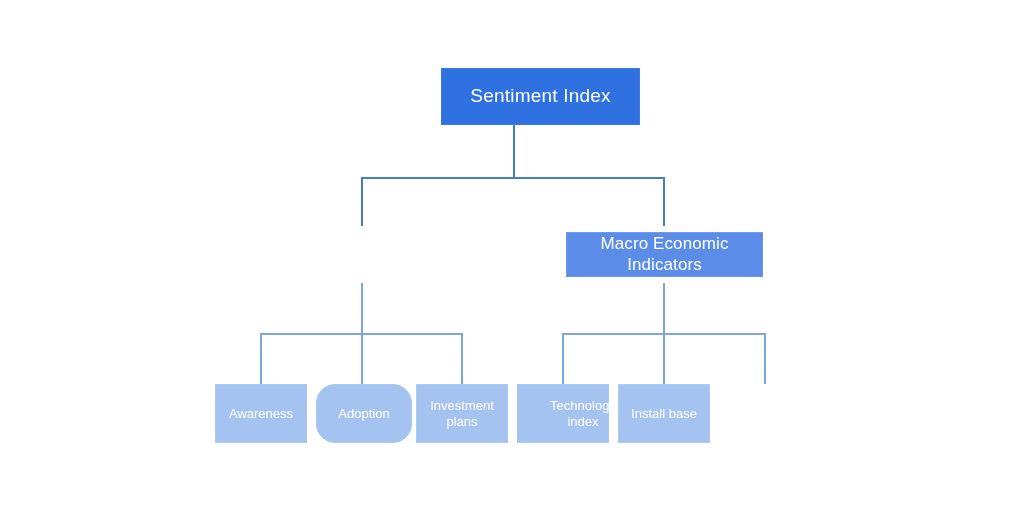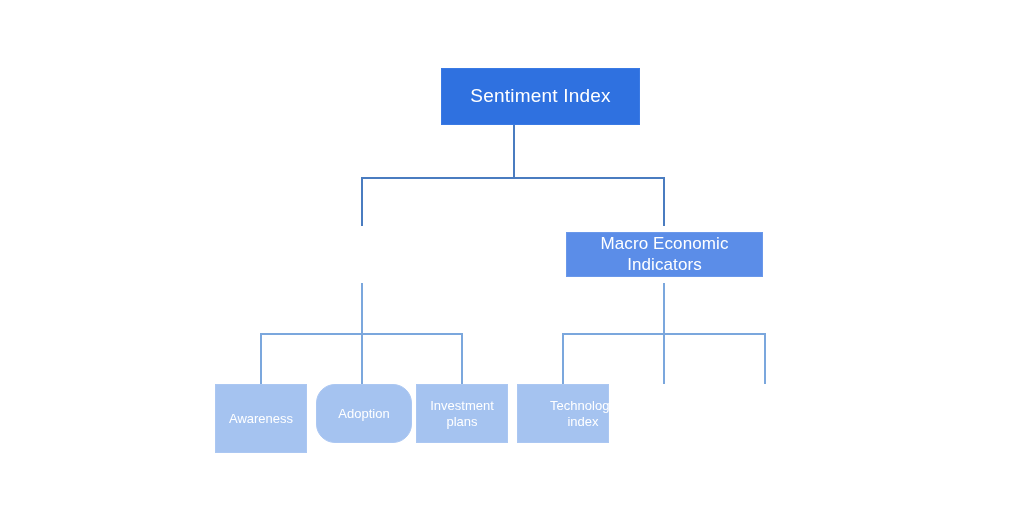--- a/index.html
+++ b/index.html
@@ -95,28 +95,31 @@
 
   <div class="node node-l1" style="left:414px; top:68px; width:199px; height:57px;margin-left:27px;">
     <span class="node-label">Sentiment Index</span>
   </div>
 
   <div class="node node-l2" style="left:566px; top:232px; width:197px; height:45px;">
     <span class="node-label">Macro Economic
 Indicators</span>
   </div>
 
-  <div class="node node-l3" style="left:215px; top:384px; width:92px; height:69px;">
+  <div class="node node-l3" style="left:215px; top:384px; width:92px; height:59px;">
     <span class="node-label">Awareness</span>
   </div>
   <div class="node node-l3" style="left:316px; top:384px; width:96px; height:59px;border-radius:19px;">
     <span class="node-label">Adoption</span>
   </div>
   <div class="node node-l3" style="left:416px; top:384px; width:92px; height:59px;">
     <span class="node-label">Investment
 plans</span>
   </div>
   <div class="node node-l3" style="left:517px; top:384px; width:92px; height:59px;padding-left:44px;">
     <span class="node-label">Technology
 index</span>
   </div>
+  <div class="node node-l3" style="left:618px; top:384px; width:92px; height:59px;">
+    <span class="node-label">Install base</span>
+  </div>
 
 </div>
 
 </body></html>

